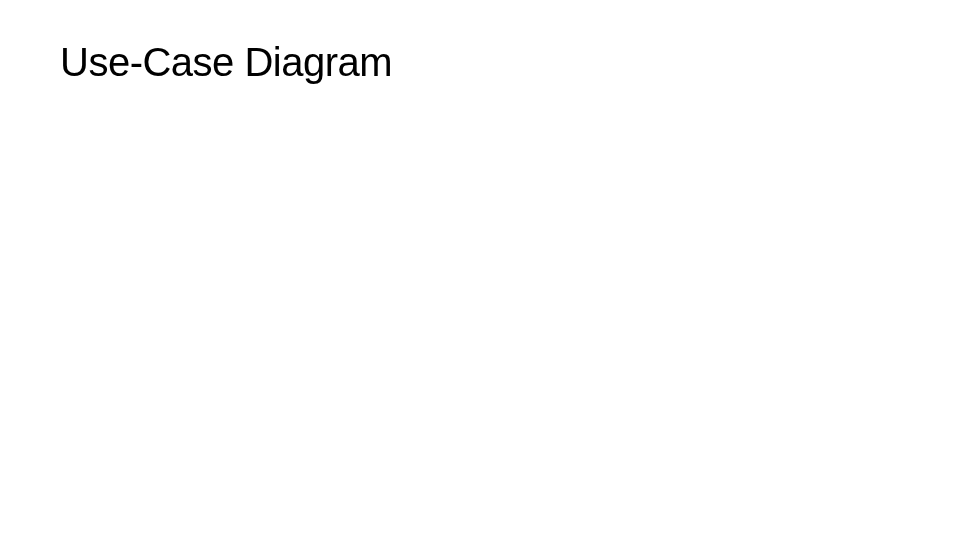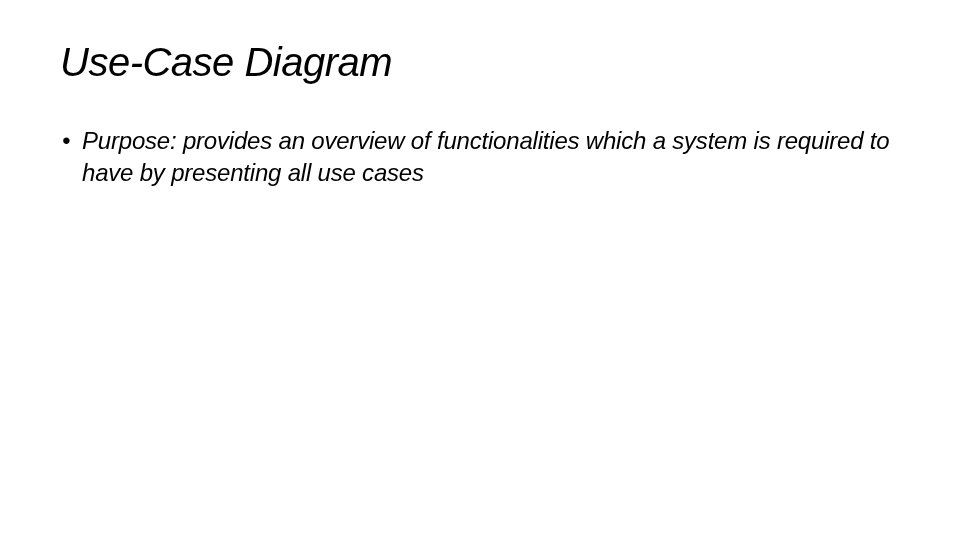--- a/index.html
+++ b/index.html
@@ -1,19 +1,18 @@
 <!DOCTYPE html>
 <html><head>
   <meta charset="utf-8">
   <style>
     * {
       margin: 0;
       padding: 0;
       box-sizing: border-box;
-      font-style: italic;
     }
     body {
       width: 960px;
       height: 540px;
       background: #ffffff;
       font-family: "Segoe UI", "Segoe UI Light", "Helvetica Neue", Arial, sans-serif;
       color: #000000;
       overflow: hidden;
     }
     .slide {
@@ -45,15 +44,14 @@
       top: 0;
       font-size: 24px;
     }
   </style>
 </head>
 <body>
 
 <div class="slide">
   <h1 class="title">Use-Case Diagram</h1>
   <ul class="bullets">
-    <li>Purpose: provides an overview of functionalities which a system is required to have by presenting all use cases</li>
   </ul>
 </div>
 
 </body></html>

